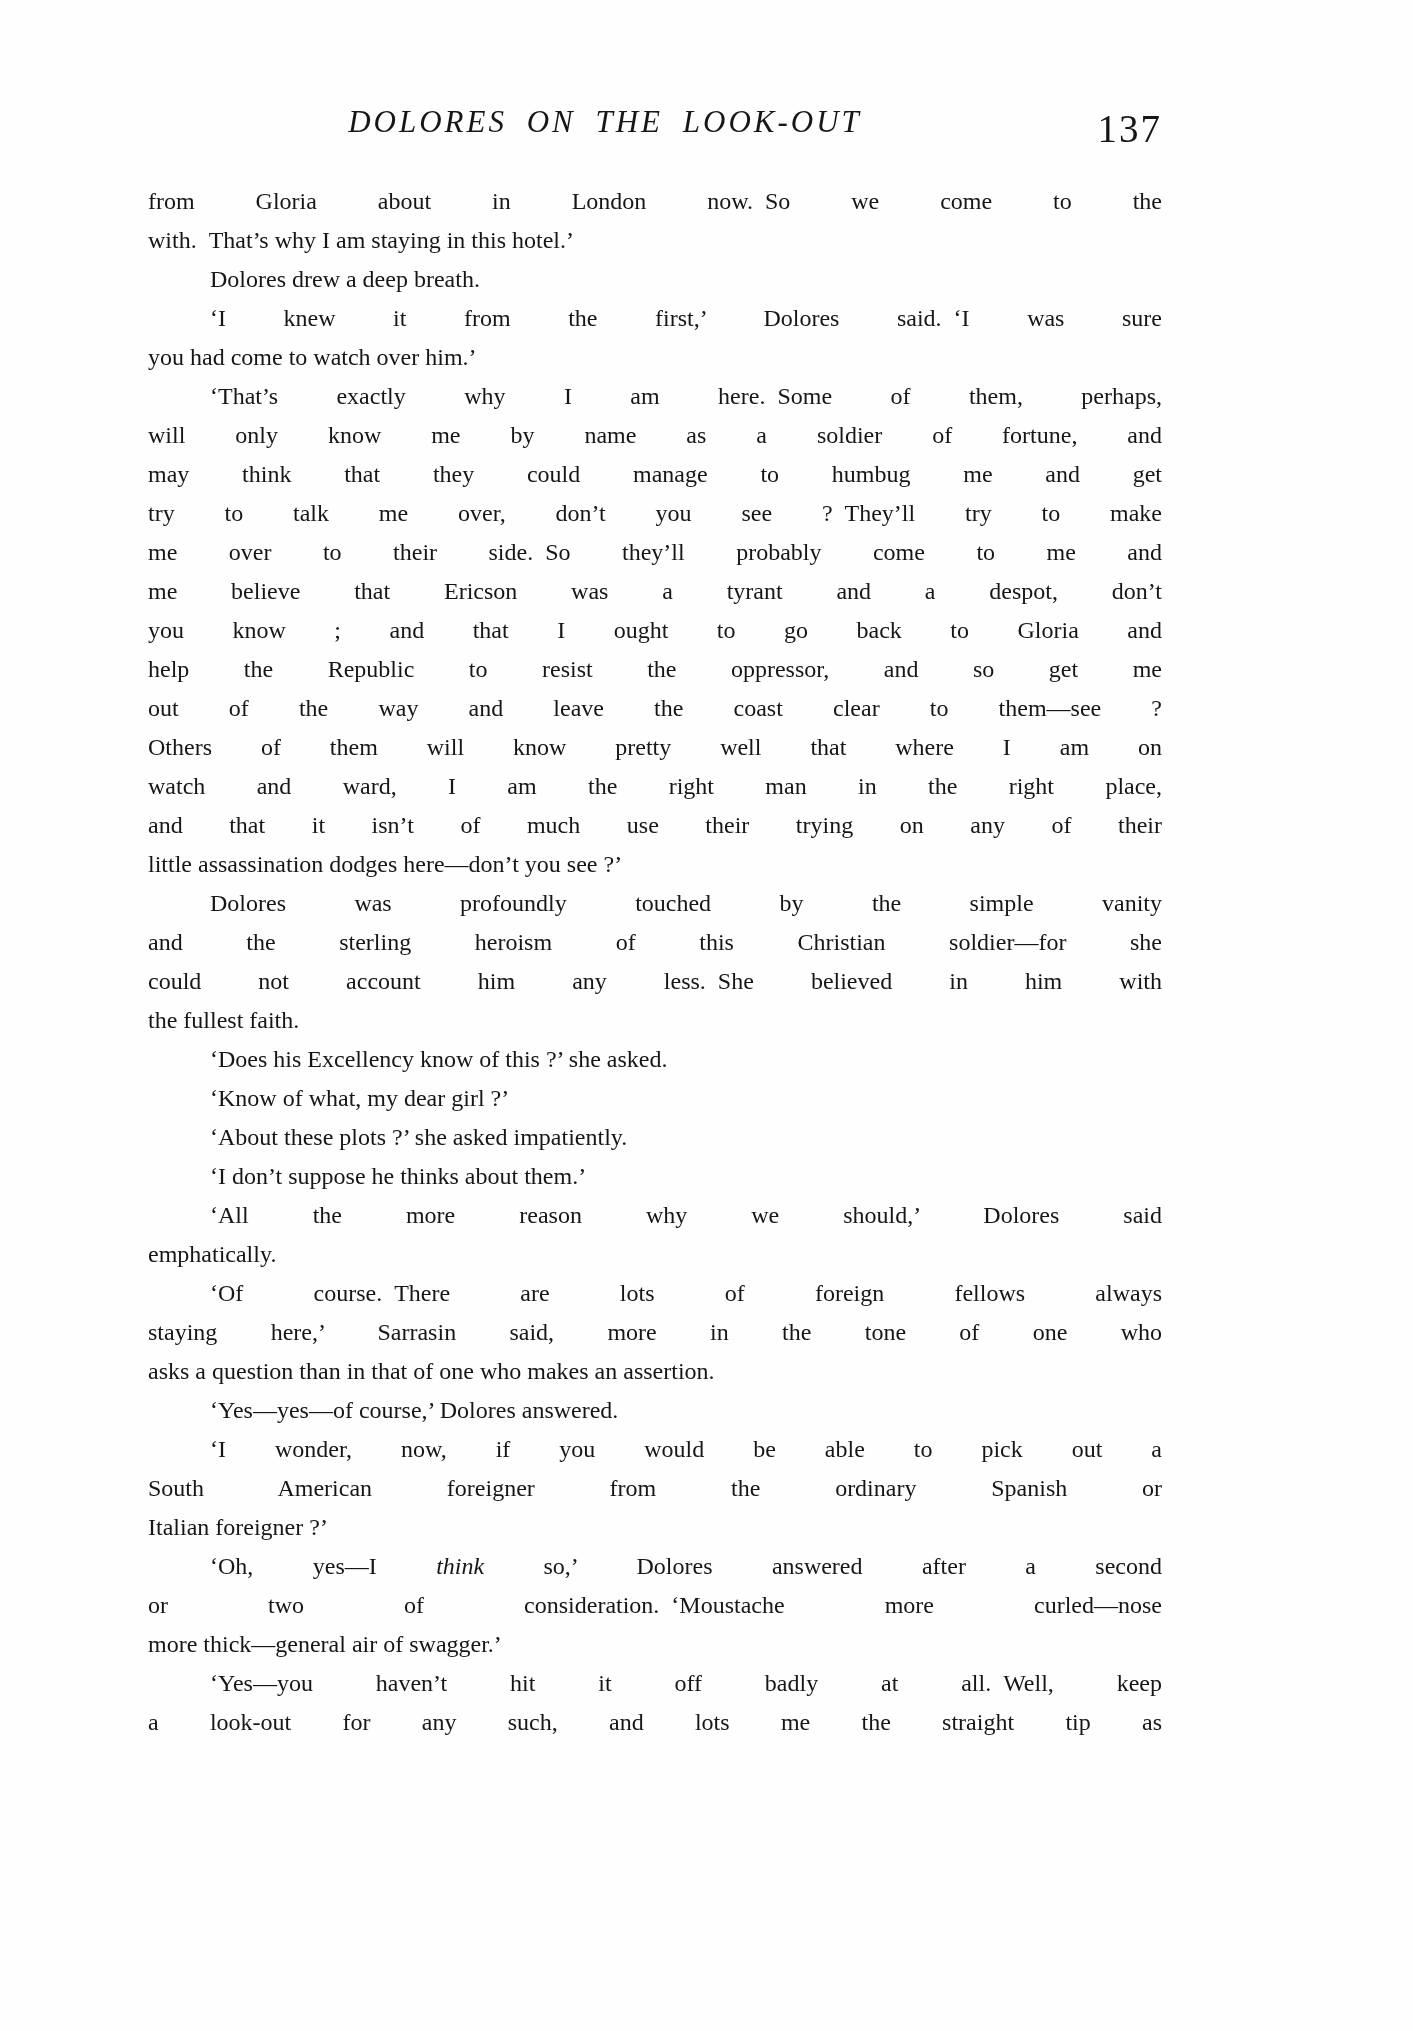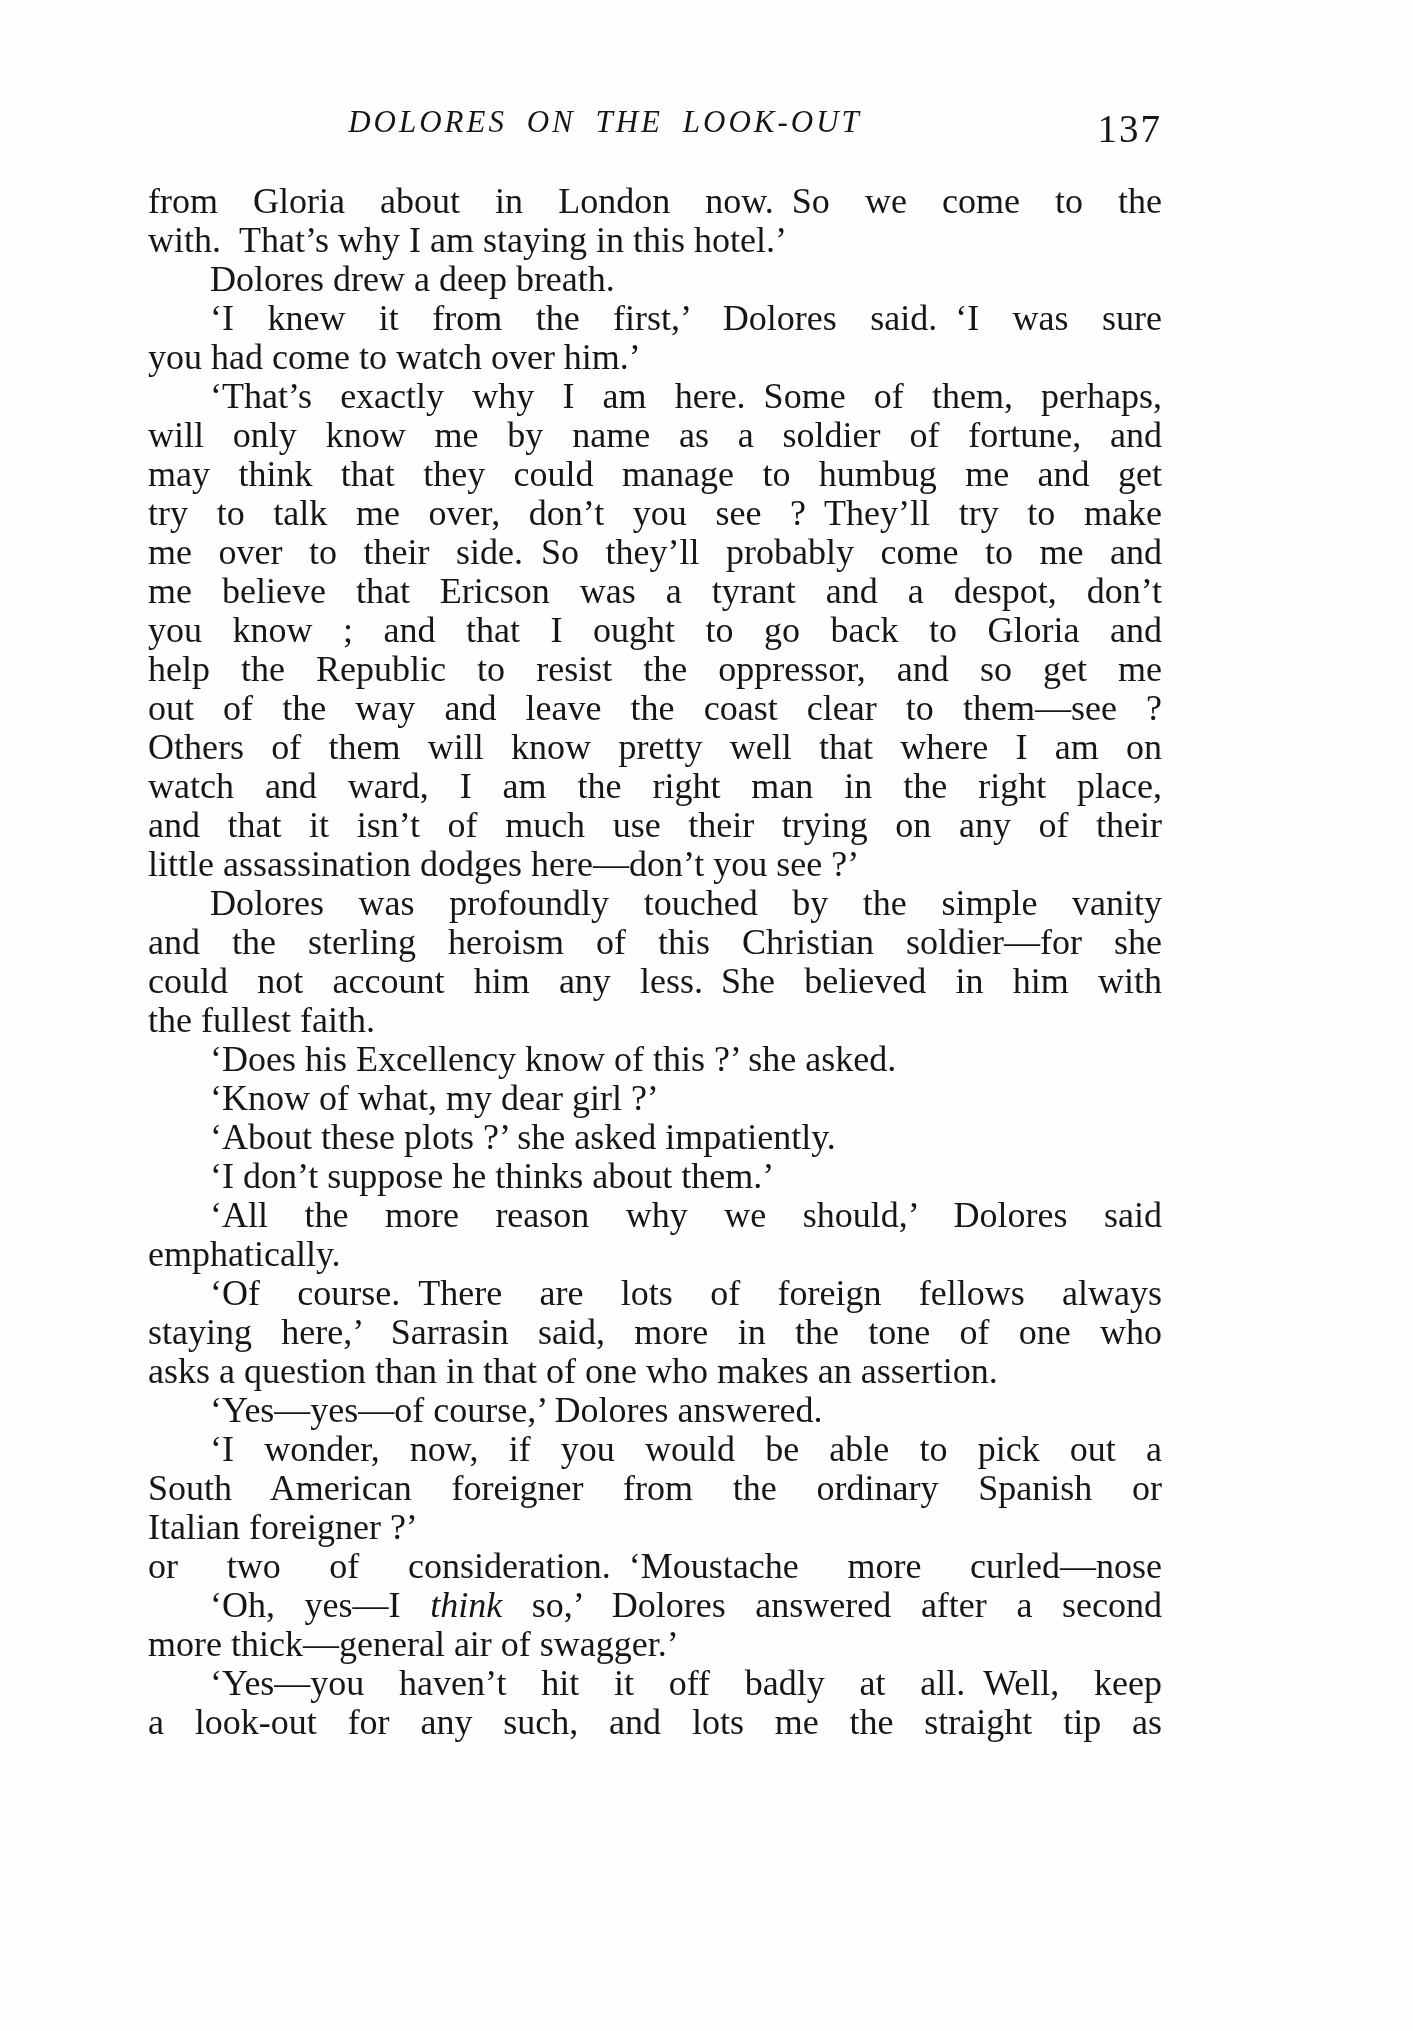--- a/index.html
+++ b/index.html
@@ -39,21 +39,21 @@
     white-space: nowrap;
   }
   .page-number {
     position: absolute;
     right: 0;
     top: 2px;
     font-size: 39px;
     letter-spacing: 2px;
   }
   .page-text .line {
-    font-size: 36px;
+    font-size: 24px;
     line-height: 39px;
     height: 39px;
     text-align: left;
     white-space: normal;
   }
   .page-text .line.j {
     text-align: justify;
     text-align-last: justify;
     text-justify: inter-word;
   }
@@ -115,22 +115,22 @@
       <div class="line j indent">‘Of course. There are lots of foreign fellows always</div>
       <div class="line j">staying here,’ Sarrasin said, more in the tone of one who</div>
       <div class="line">asks a question than in that of one who makes an assertion.</div>
 
       <div class="line indent">‘Yes—yes—of course,’ Dolores answered.</div>
 
       <div class="line j indent">‘I wonder, now, if you would be able to pick out a</div>
       <div class="line j">South American foreigner from the ordinary Spanish or</div>
       <div class="line">Italian foreigner ?’</div>
 
+      <div class="line j indent"><span>‘Oh, yes—I </span><span class="it">think</span><span> so,’ Dolores answered after a second</span></div>
       <div class="line j">or two of consideration. ‘Moustache more curled—nose</div>
-      <div class="line j indent"><span>‘Oh, yes—I </span><span class="it">think</span><span> so,’ Dolores answered after a second</span></div>
       <div class="line">more thick—general air of swagger.’</div>
 
       <div class="line j indent">‘Yes—you haven’t hit it off badly at all. Well, keep</div>
       <div class="line j">a look-out for any such, and lots me the straight tip as</div>
     </div>
 
   </div>
 </div>
 
 </body></html>

